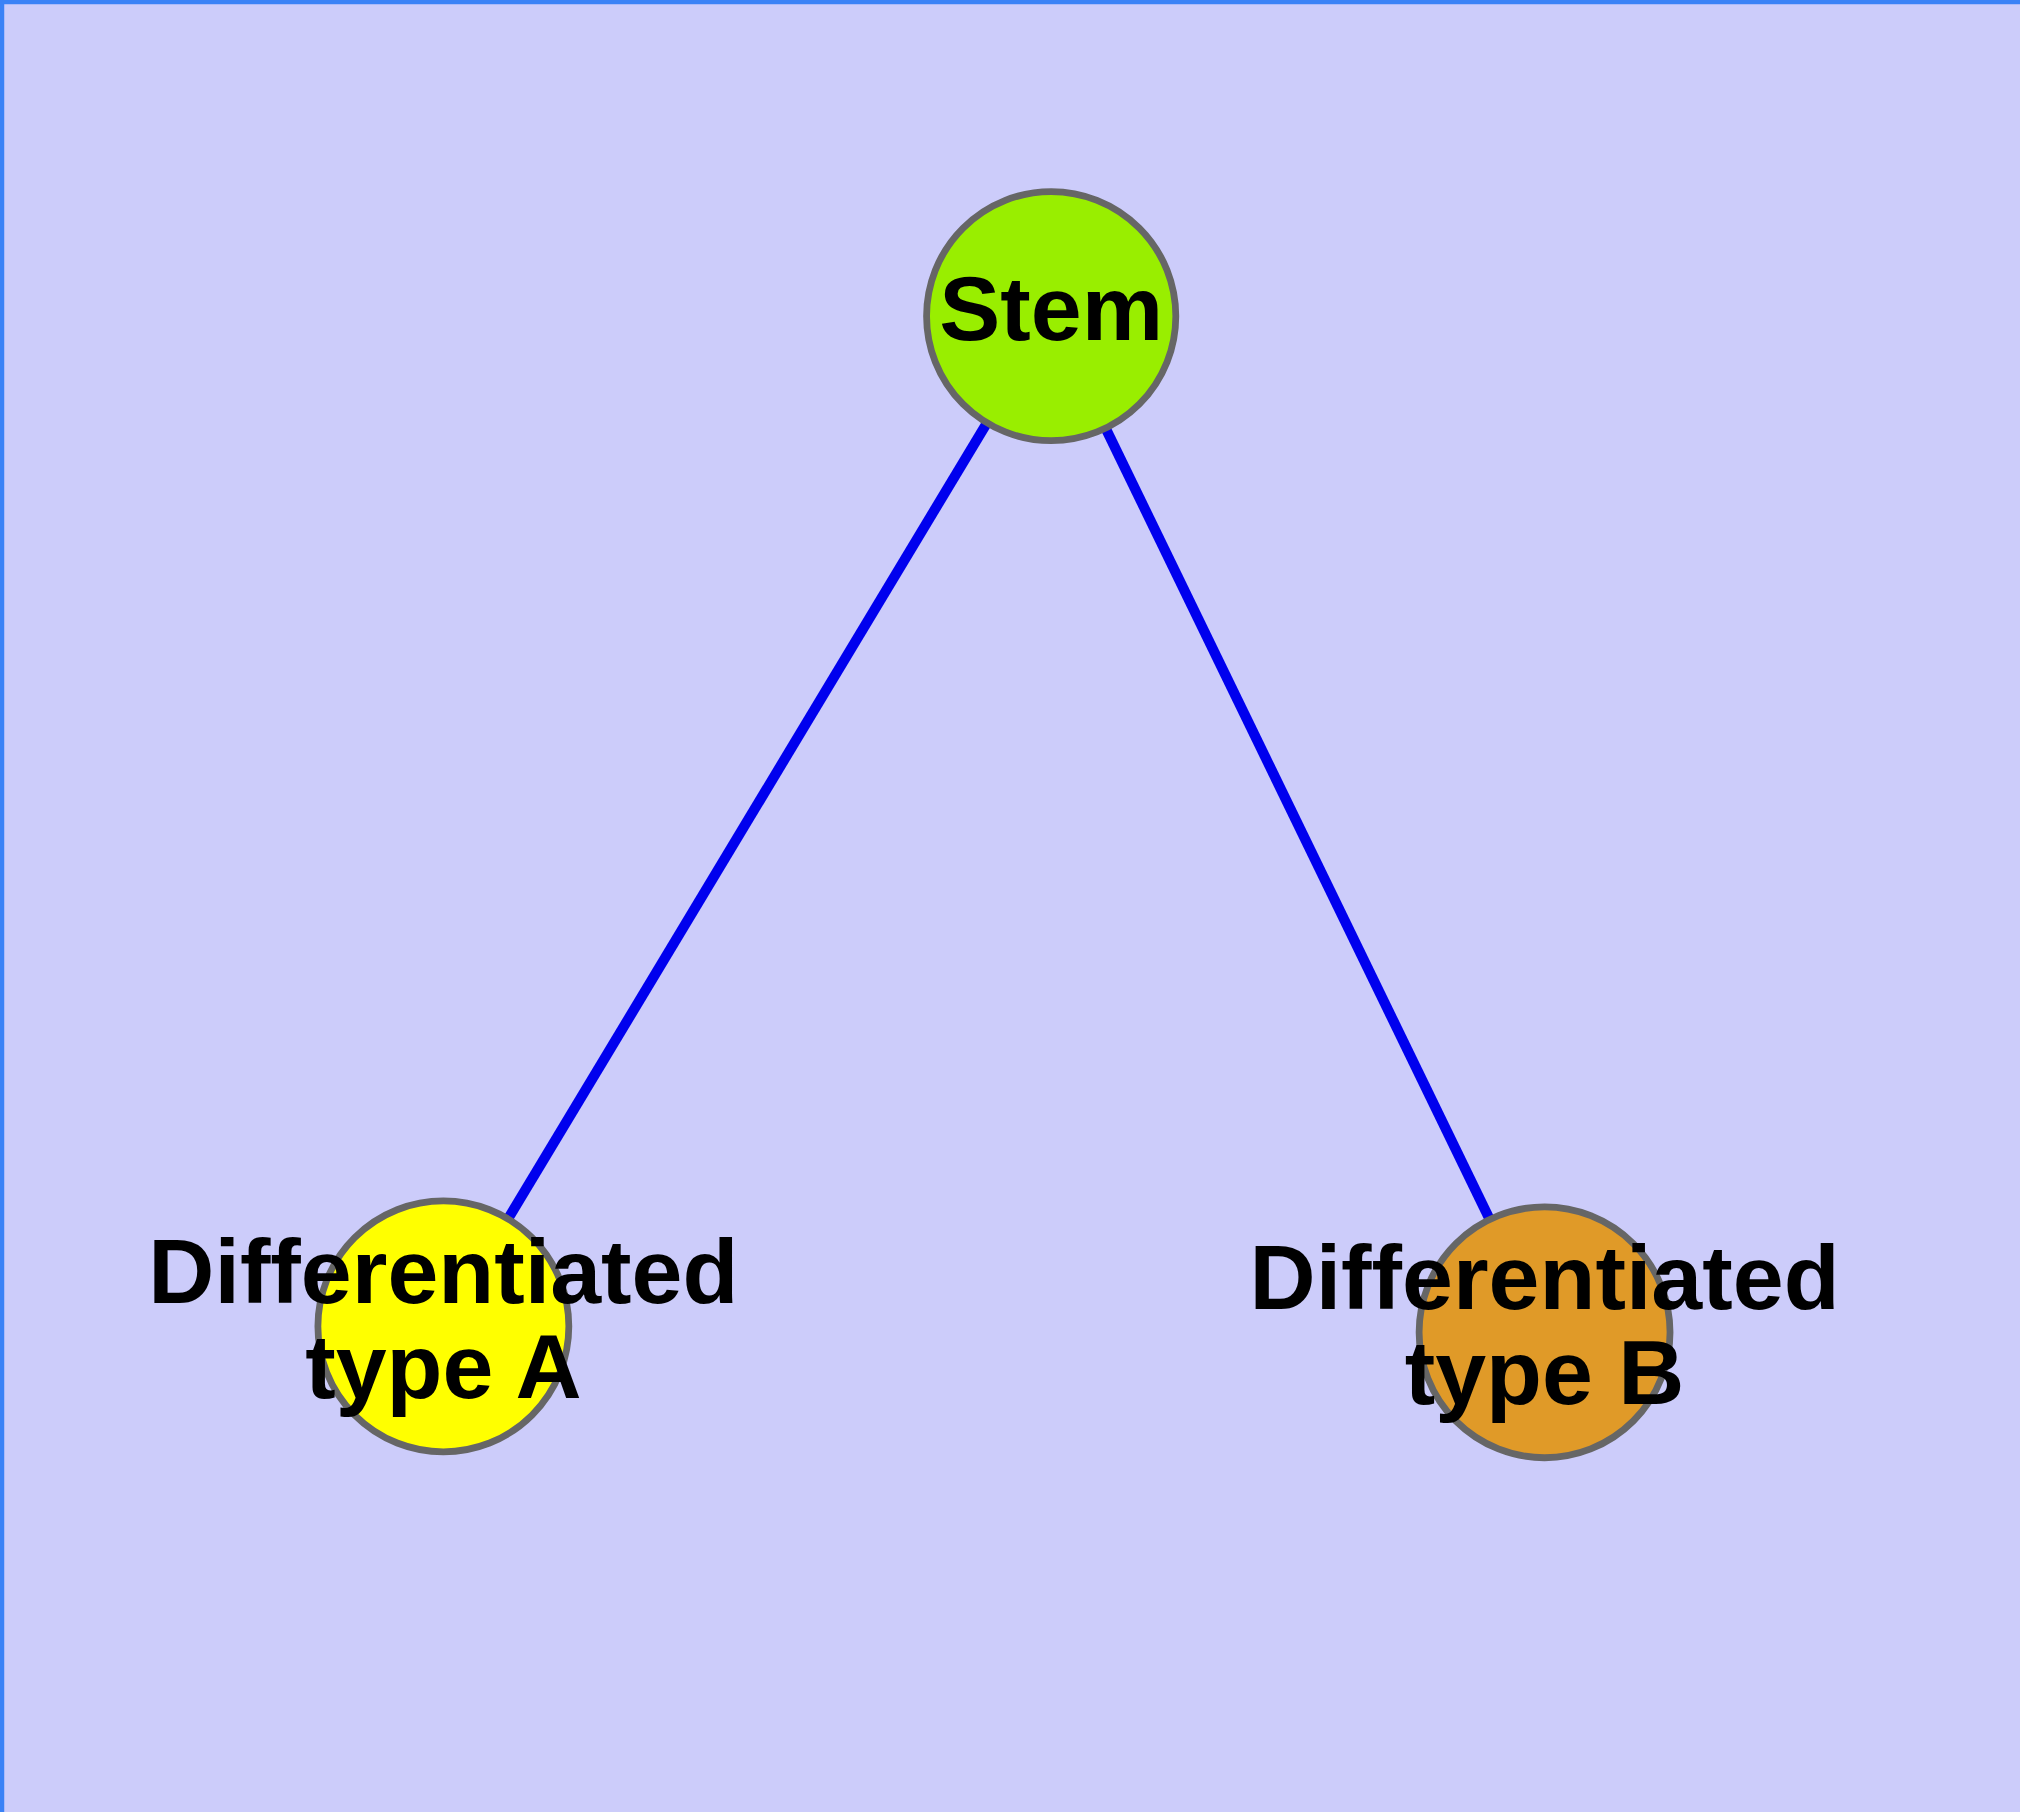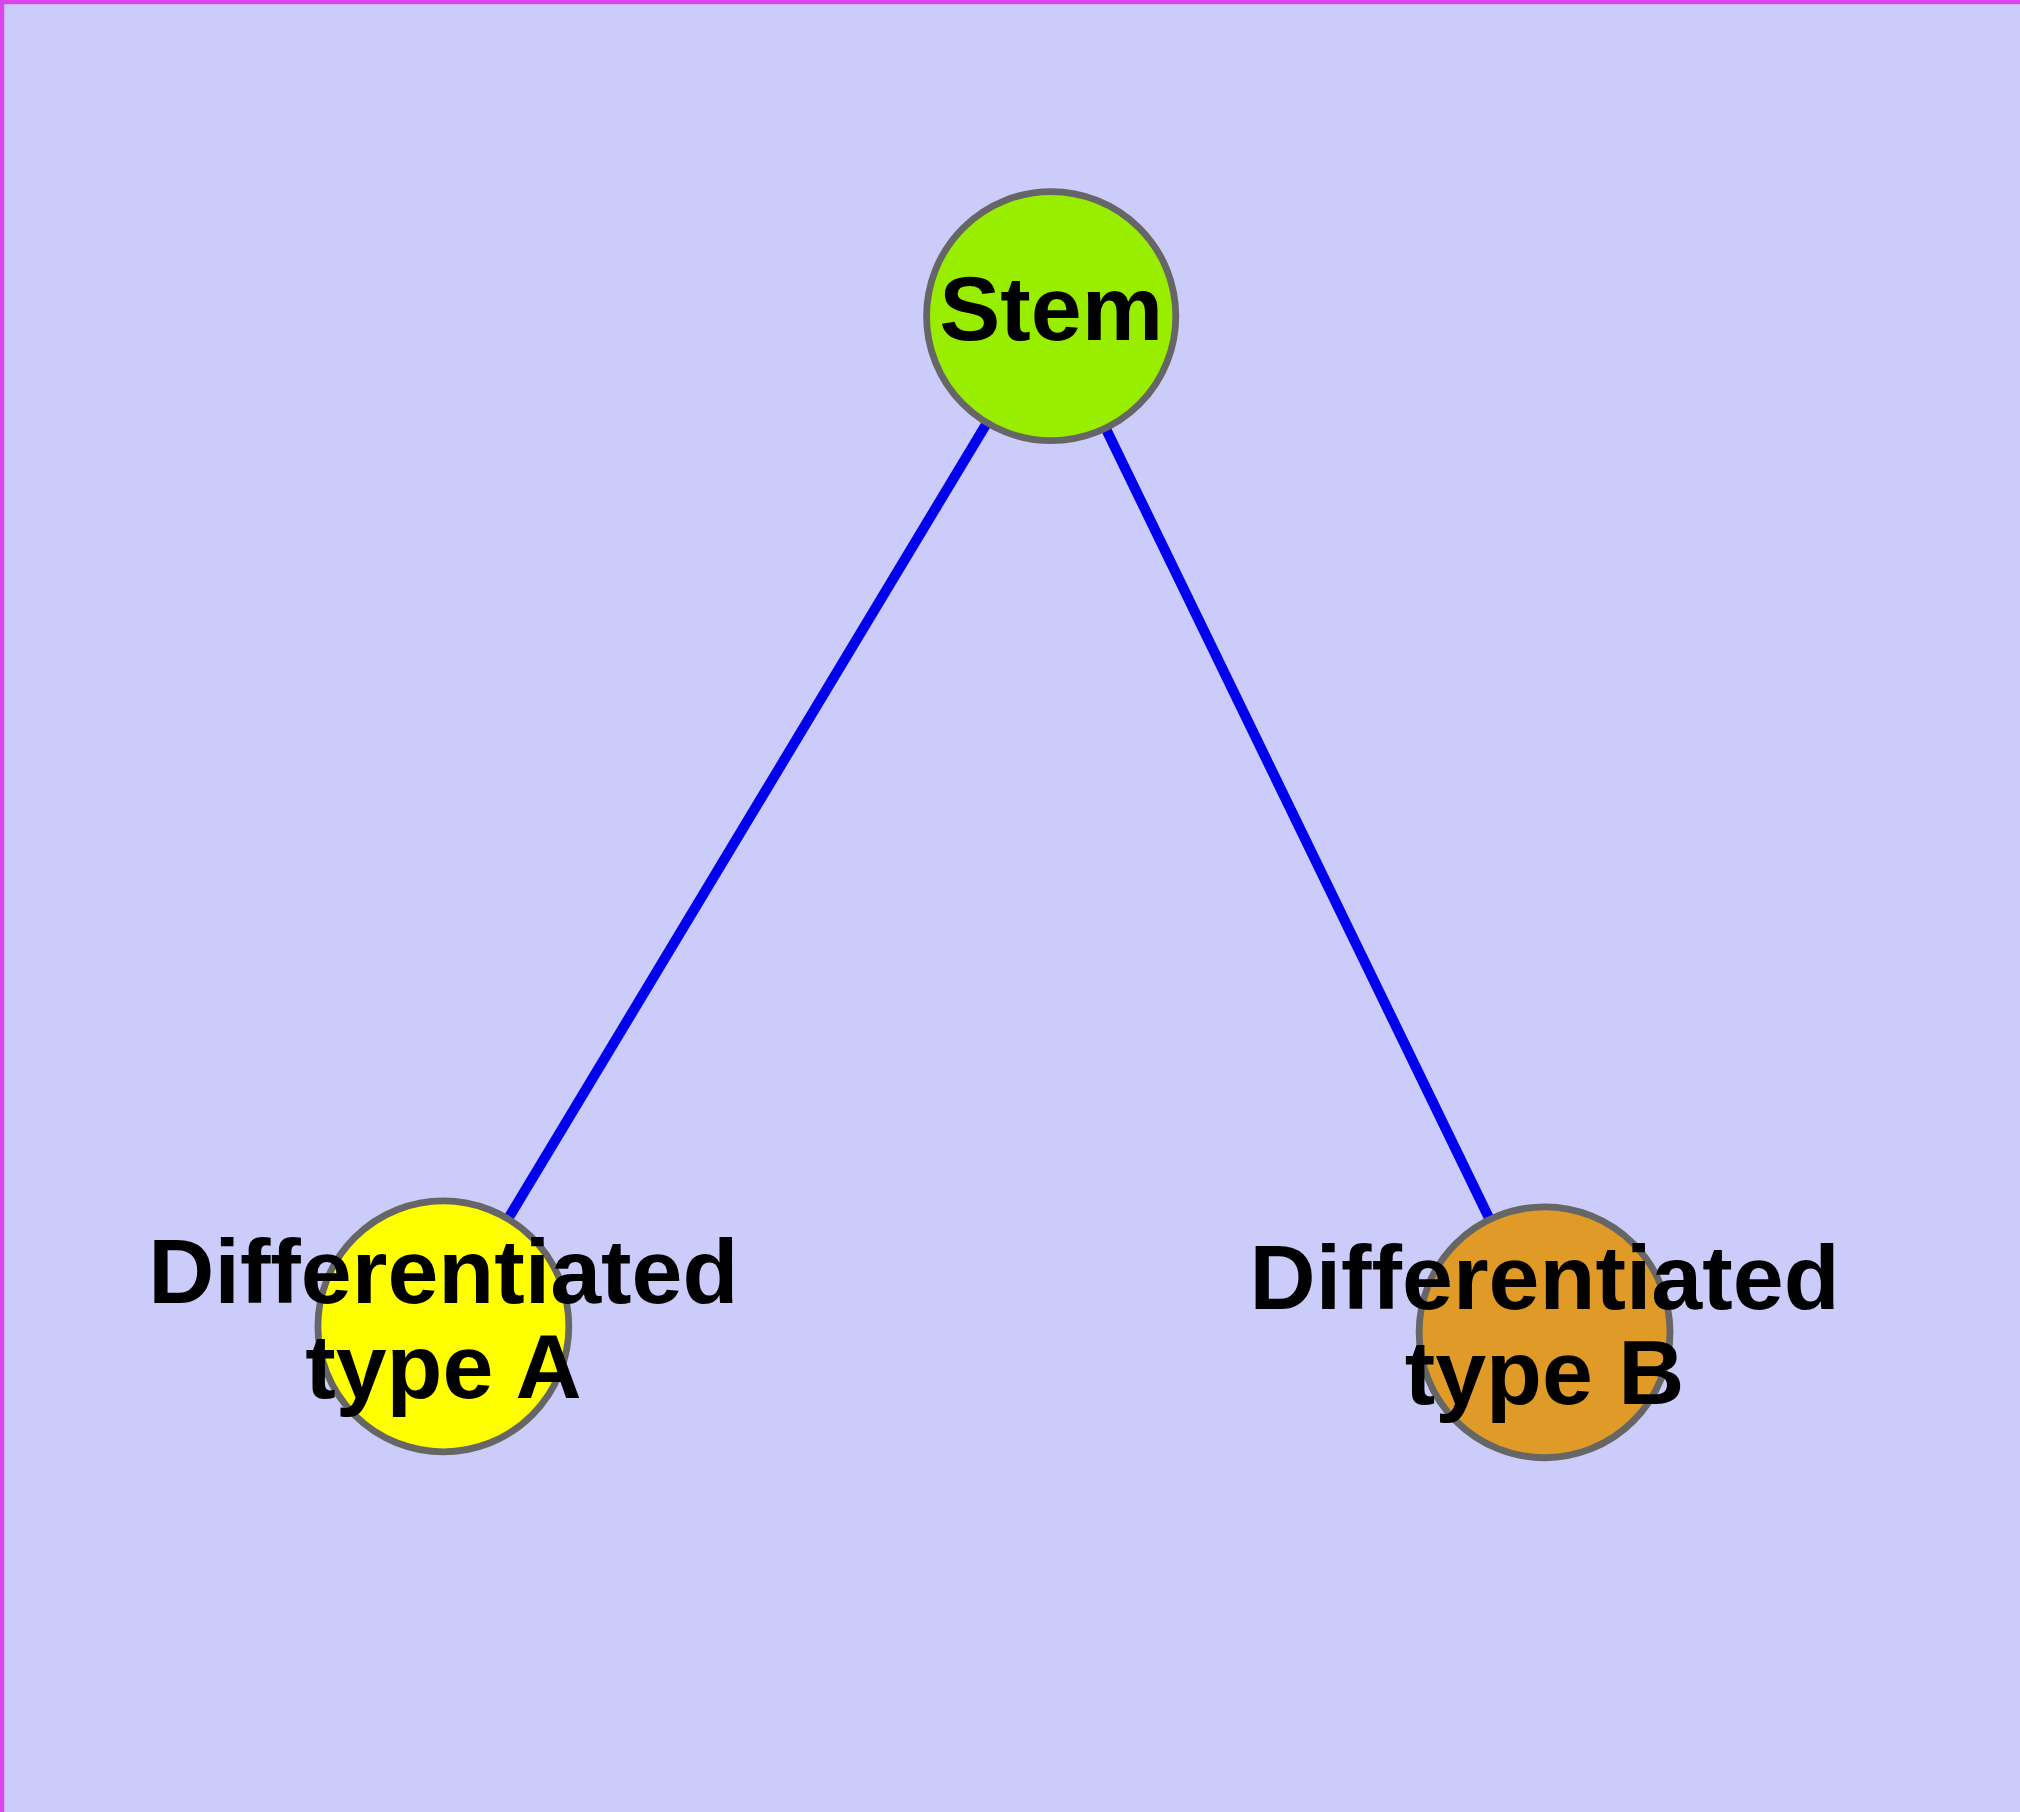--- a/index.html
+++ b/index.html
@@ -30,21 +30,21 @@
     font-weight: bold;
     fill: #000000;
     text-anchor: middle;
     dominant-baseline: middle;
     paint-order: normal;
   }
 </style>
 </head>
 <body>
 
-<div id="canvas-root" style="background: #d946ef;">
+<div id="canvas-root" style="background: #3b82f6;">
   <svg id="graph-svg" viewBox="0 0 2384 2138" preserveAspectRatio="none">
     <rect id="bg-rect" x="5" y="5" width="2379" height="2133" fill="#ccccfa"></rect>
     <g id="edges-layer">
         <line x1="1163.198409530889" y1="500.6813052150352" x2="600.317037385011" y2="1436.4617732734546" stroke="#0000ee" stroke-width="12" stroke-linecap="butt"></line>
         <line x1="1305.0650906228632" y1="507.04303033816643" x2="1756.4982309165807" y2="1437.0573520085572" stroke="#0000ee" stroke-width="12" stroke-linecap="butt"></line>
       </g>
     <g id="nodes-layer">
         <g>
           <circle cx="1240" cy="373" r="147" fill="#99ee00" stroke="#666666" stroke-width="8"></circle>
           <text class="node-label" x="1240" y="373" font-size="108" fill="#000000"><tspan x="1240">Stem</tspan></text>

